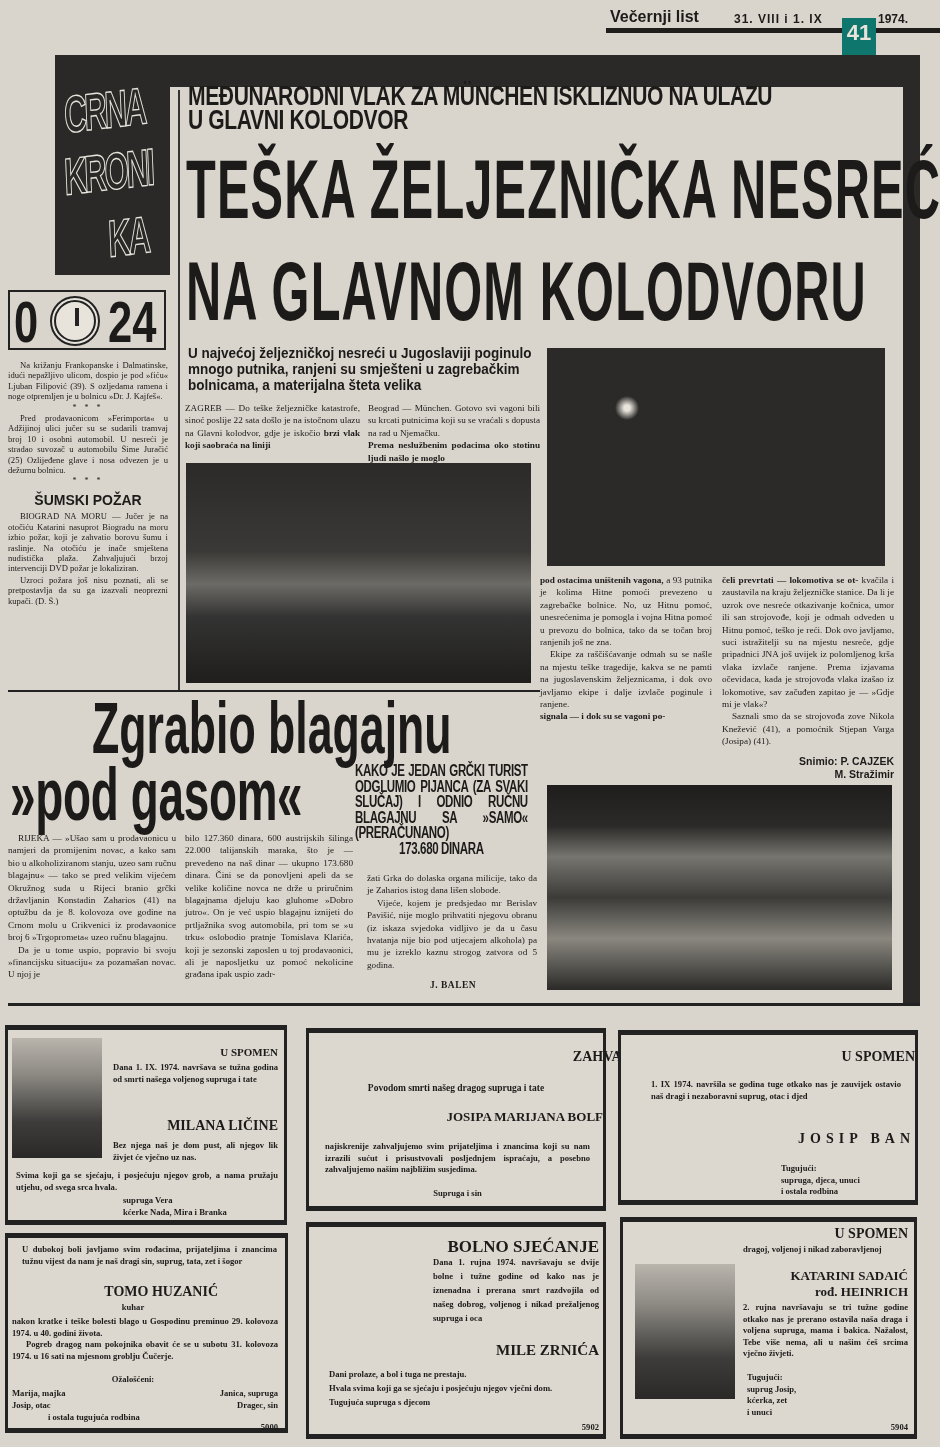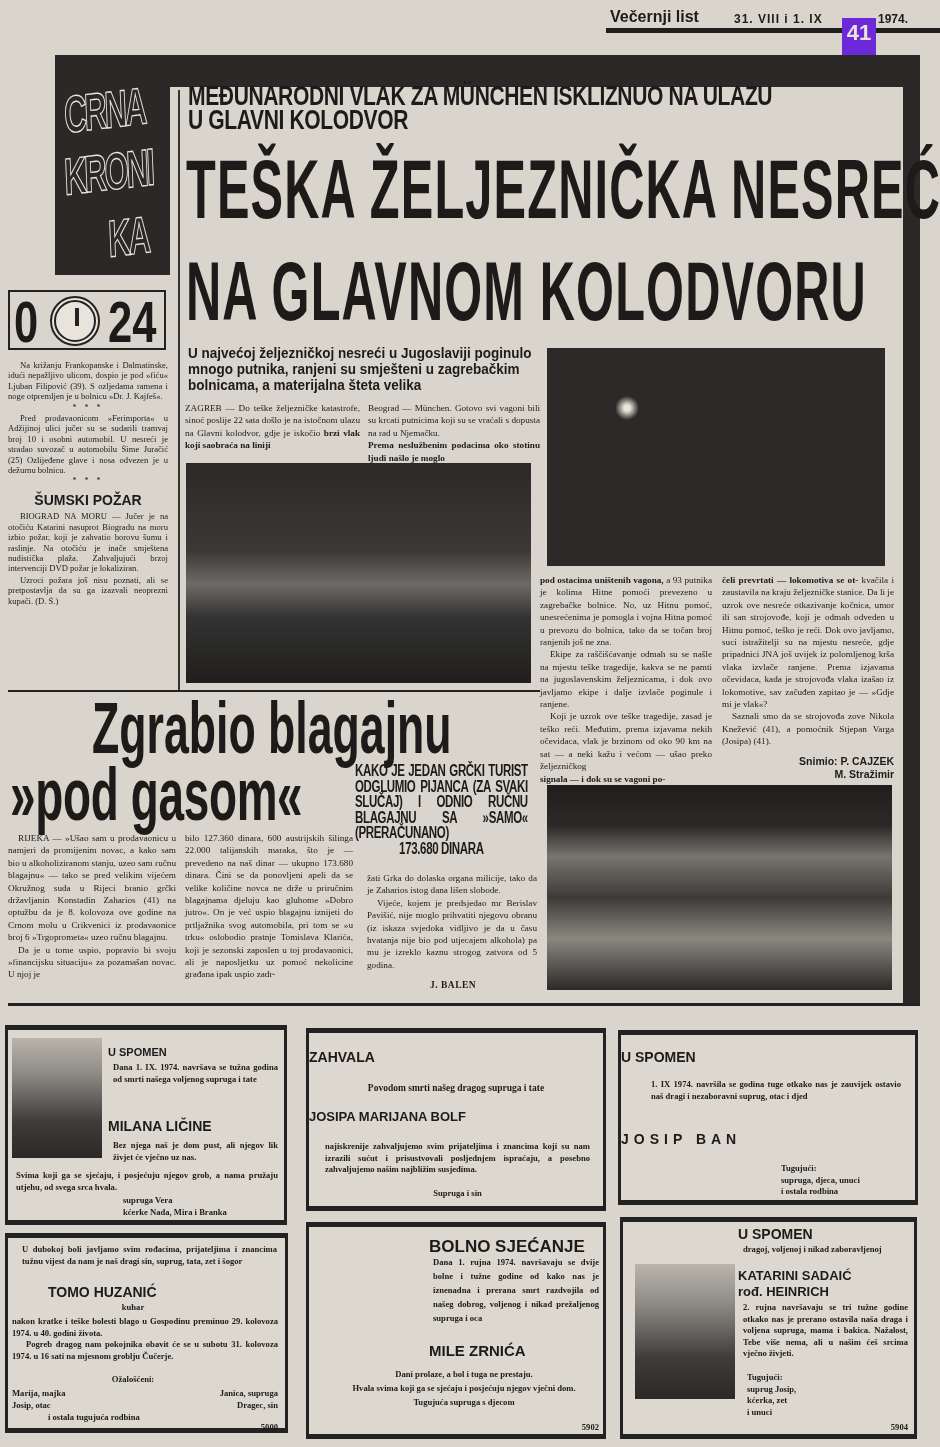--- a/index.html
+++ b/index.html
@@ -6,21 +6,21 @@
 body{width:940px;height:1447px;background:#d9d5cc;font-family:"DejaVu Serif",serif;color:#1c1b1a;position:relative;overflow:hidden}
 .abs{position:absolute}
 .serif{font-family:"Liberation Serif","DejaVu Serif",serif}
 .sans{font-family:"Liberation Sans","DejaVu Sans",sans-serif}
 .cond{font-family:"Liberation Sans",sans-serif;font-weight:bold;transform-origin:left top;white-space:nowrap;letter-spacing:-0.5px}
 
 #masthead{left:606px;top:6px;width:334px;height:34px}
 #mh-name{left:4px;top:2px;font-size:16px;font-weight:bold}
 #mh-date{left:128px;top:6px;font-size:12px;font-weight:bold;letter-spacing:1px}
 #mh-rule{left:0;top:22px;width:334px;height:5px;background:#1f1e1c}
-#mh-page{left:236px;top:12px;width:34px;height:40px;background:#6d28d9;color:#e8e4dc;font-size:22px;font-weight:bold;text-align:center;line-height:30px}
+#mh-page{left:236px;top:12px;width:34px;height:40px;background:#0f766e;color:#e8e4dc;font-size:22px;font-weight:bold;text-align:center;line-height:30px}
 #mh-year{left:272px;top:6px;font-size:12px;font-weight:bold}
 
 #frame-top{left:55px;top:55px;width:865px;height:32px;background:#2a2927}
 #frame-right{left:903px;top:55px;width:17px;height:950px;background:#2a2927}
 #crna{left:55px;top:55px;width:115px;height:220px;background:#2a2927;overflow:hidden}
 .crna-line{position:absolute;left:8px;font-family:"Liberation Sans",sans-serif;font-weight:bold;font-size:52px;color:transparent;-webkit-text-stroke:1.4px #e8e4dc;letter-spacing:-4px;transform:scaleX(0.6) rotate(-4deg);transform-origin:left top;white-space:nowrap}
 #kicker{left:188px;top:84px;font-size:27px;line-height:24px;transform:scaleX(0.78);width:900px}
 #headline{left:186px;top:138px;font-size:84px;line-height:102px;transform:scaleX(0.58);width:1300px;letter-spacing:2px}
 #vrule1{left:178px;top:90px;width:2px;height:600px;background:#333}
 
@@ -53,21 +53,21 @@
 #zgrabio-h2{left:10px;top:760px;font-size:74px;line-height:70px;transform:scaleX(0.62)}
 #zgrabio-dek{left:355px;top:763px;width:240px;font-size:16px;line-height:15.5px;transform:scaleX(0.72);text-align:justify;white-space:normal}
 #zdek-last{text-align:center}
 #zc1{left:8px;top:832px;width:168px}
 #zc2{left:185px;top:832px;width:168px}
 #zc3{left:367px;top:872px;width:170px}
 #balen{left:430px;top:980px;font-weight:bold;font-size:9.5px;letter-spacing:0.5px}
 #hr-bottom{left:8px;top:1003px;width:912px;height:3px;background:#222}
 
 .ad{position:absolute;border:3px solid #222;border-top-width:5px;border-bottom-width:5px;background:#dcd8cf}
-.ad-h{font-family:Liberation Sans, sans-serif;font-weight:bold;text-align:left}
+.ad-h{font-family:Liberation Serif, serif;font-weight:bold;text-align:right}
 .ad-body{font-size:8.6px;line-height:11.6px;font-weight:bold;text-align:justify}
 .portrait{position:absolute;background:linear-gradient(180deg,#b9b5ad 0%,#8d8a84 30%,#3d3c3a 70%,#2a2927 100%)}
 #ad1{left:5px;top:1025px;width:282px;height:200px}
 #ad2{left:306px;top:1028px;width:300px;height:183px}
 #ad3{left:618px;top:1030px;width:300px;height:175px}
 #ad4{left:5px;top:1233px;width:283px;height:200px}
 #ad5{left:306px;top:1222px;width:300px;height:217px}
 #ad6{left:620px;top:1217px;width:297px;height:222px}
 </style>
 </head>
@@ -124,21 +124,20 @@
   <b>Prema neslužbenim podacima oko stotinu ljudi našlo je moglo</b>
 </div>
 <div id="photo1" class="abs photo"></div>
 <div id="photo2" class="abs photo"></div>
 <div id="photo3" class="abs photo"></div>
 
 <div id="rc1" class="abs col serif">
   <b>pod ostacima uništenih vagona,</b>
   <span>a 93 putnika je kolima Hitne pomoći prevezeno u zagrebačke bolnice. No, uz Hitnu pomoć, unesrećenima je pomogla i vojna Hitna pomoć u prevozu do bolnica, tako da se točan broj ranjenih još ne zna.</span>
   <p style="text-indent:10px">Ekipe za raščišćavanje odmah su se našle na mjestu teške tragedije, kakva se ne pamti na jugoslavenskim željeznicama, i dok ovo javljamo ekipe i dalje izvlače poginule i ranjene.</p>
-  <p style="text-indent:10px">Koji je uzrok ove teške tragedije, zasad je teško reći. Međutim, prema izjavama nekih očevidaca, vlak je brzinom od oko 90 km na sat — a neki kažu i većom — ušao preko željezničkog</p>
   <b>signala — i dok su se vagoni po-</b>
 </div>
 <div id="rc2" class="abs col serif">
   <b>čeli prevrtati — lokomotiva se ot-</b>
   <span>kvačila i zaustavila na kraju željezničke stanice. Da li je uzrok ove nesreće otkazivanje kočnica, umor ili san strojovođe, koji je odmah odveden u Hitnu pomoć, teško je reći. Dok ovo javljamo, suci istražitelji su na mjestu nesreće, gdje pripadnici JNA još uvijek iz polomljenog krša vlaka izvlače ranjene. Prema izjavama očevidaca, kada je strojovođa vlaka izašao iz lokomotive, sav začuđen zapitao je — »Gdje mi je vlak«?</span>
   <p style="text-indent:10px">Saznali smo da se strojovođa zove Nikola Knežević (41), a pomoćnik Stjepan Varga (Josipa) (41).</p>
 </div>
 <div id="credit" class="abs">
   <div>Snimio: P. CAJZEK</div>
   <div>M. Stražimir</div>
@@ -211,21 +210,21 @@
     <div>Dragec, sin</div>
   </div>
   <div class="ad-body abs" style="left:40px;top:174px;width:200px;text-align:left">i ostala tugujuća rodbina</div>
   <div class="ad-body abs" style="left:220px;top:184px;width:50px;text-align:right">5000</div>
 </div>
 
 <div id="ad5" class="ad serif">
   <div class="ad-h abs" style="left:120px;top:10px;width:170px;font-size:17px">BOLNO SJEĆANJE</div>
   <div class="ad-body abs" style="left:124px;top:28px;width:166px;line-height:14px">Dana 1. rujna 1974. navršavaju se dvije bolne i tužne godine od kako nas je iznenadna i prerana smrt razdvojila od našeg dobrog, voljenog i nikad prežaljenog supruga i oca</div>
   <div class="ad-h abs" style="left:120px;top:115px;width:170px;font-size:15px">MILE ZRNIĆA</div>
-  <div class="ad-body abs" style="left:20px;top:140px;width:270px;text-align:center;line-height:14px">
+  <div class="ad-body abs" style="left:20px;top:140px;width:270px;text-align:left;line-height:14px">
     <div>Dani prolaze, a bol i tuga ne prestaju.</div>
     <div>Hvala svima koji ga se sjećaju i posjećuju njegov vječni dom.</div>
     <div>Tugujuća supruga s djecom</div>
   </div>
   <div class="ad-body abs" style="left:240px;top:195px;width:50px;text-align:right">5902</div>
 </div>
 
 <div id="ad6" class="ad serif">
   <div class="portrait" style="left:12px;top:42px;width:100px;height:135px"></div>
   <div class="ad-h abs" style="left:115px;top:4px;width:170px;font-size:14px">U SPOMEN</div>

